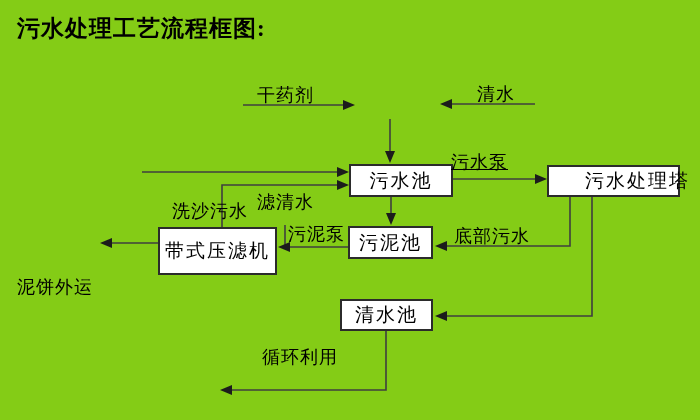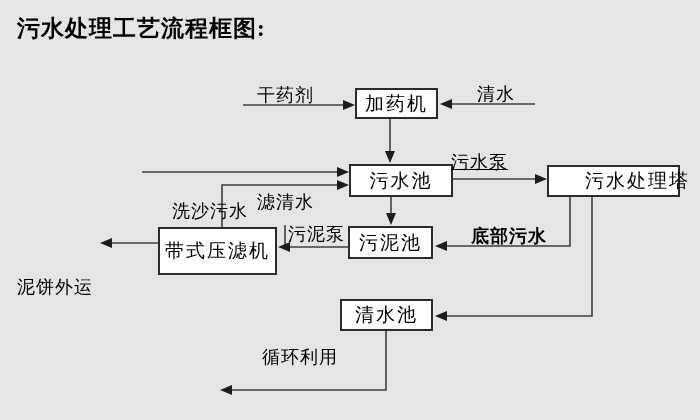--- a/index.html
+++ b/index.html
@@ -1,17 +1,17 @@
 <!DOCTYPE html>
 <html><head>
 <meta charset="utf-8">
 <style>
   html,body{margin:0;padding:0;background:#ffffff;}
   #stage{
-    position:relative;width:700px;height:420px;background:#e5e5e5;overflow:hidden;
+    position:relative;width:700px;height:420px;background:#84cc16;overflow:hidden;
     font-family:"Liberation Serif","DejaVu Serif",serif;color:#000;
   }
   #stage .title{
     position:absolute;left:17px;top:13px;
     font-size:23px;font-weight:bold;letter-spacing:1px;white-space:nowrap;
   }
   .node{
     position:absolute;border:2px solid #2b2b2b;background:#ffffff;
     display:flex;align-items:center;justify-content:center;
     font-size:19px;letter-spacing:2px;white-space:nowrap;box-sizing:border-box;
@@ -63,30 +63,29 @@
     <path class="wire" d="M158,243 H112"></path>
     <polygon class="head" points="100,243 112,238 112,248"></polygon>
 
     <path class="wire" d="M592,197 V316 H447"></path>
     <polygon class="head" points="435,316 447,311 447,321"></polygon>
 
     <path class="wire" d="M386,331 V390 H232"></path>
     <polygon class="head" points="220,390 232,385 232,395"></polygon>
   </svg>
 
-  <div class="node" style="left:355px;top:88px;width:83px;height:31px;">加药机</div>
   <div class="node" style="left:349px;top:164px;width:104px;height:33px;">污水池</div>
   <div class="node" style="left:547px;top:165px;width:133px;height:32px;padding-left:48px;">污水处理塔</div>
   <div class="node" style="left:348px;top:226px;width:85px;height:33px;">污泥池</div>
   <div class="node" style="left:158px;top:227px;width:119px;height:48px;">带式压滤机</div>
   <div class="node" style="left:340px;top:299px;width:93px;height:32px;">清水池</div>
 
   <div class="lbl" style="left:257px;top:86px;">干药剂</div>
   <div class="lbl" style="left:477px;top:85px;">清水</div>
   <div class="lbl" style="left:172px;top:154px;margin-top:48px;">洗沙污水</div>
   <div class="lbl" style="left:257px;top:193px;">滤清水</div>
   <div class="lbl" style="left:451px;top:153px;text-decoration:underline;">污水泵</div>
   <div class="lbl" style="left:288px;top:225px;">污泥泵</div>
-  <div class="lbl" style="left:471px;top:227px;font-weight:bold;">底部污水</div>
+  <div class="lbl" style="left:454px;top:227px;">底部污水</div>
   <div class="lbl" style="left:17px;top:230px;margin-top:48px;">泥饼外运</div>
   <div class="lbl" style="left:262px;top:348px;">循环利用</div>
 
 </div>
 
 </body></html>

